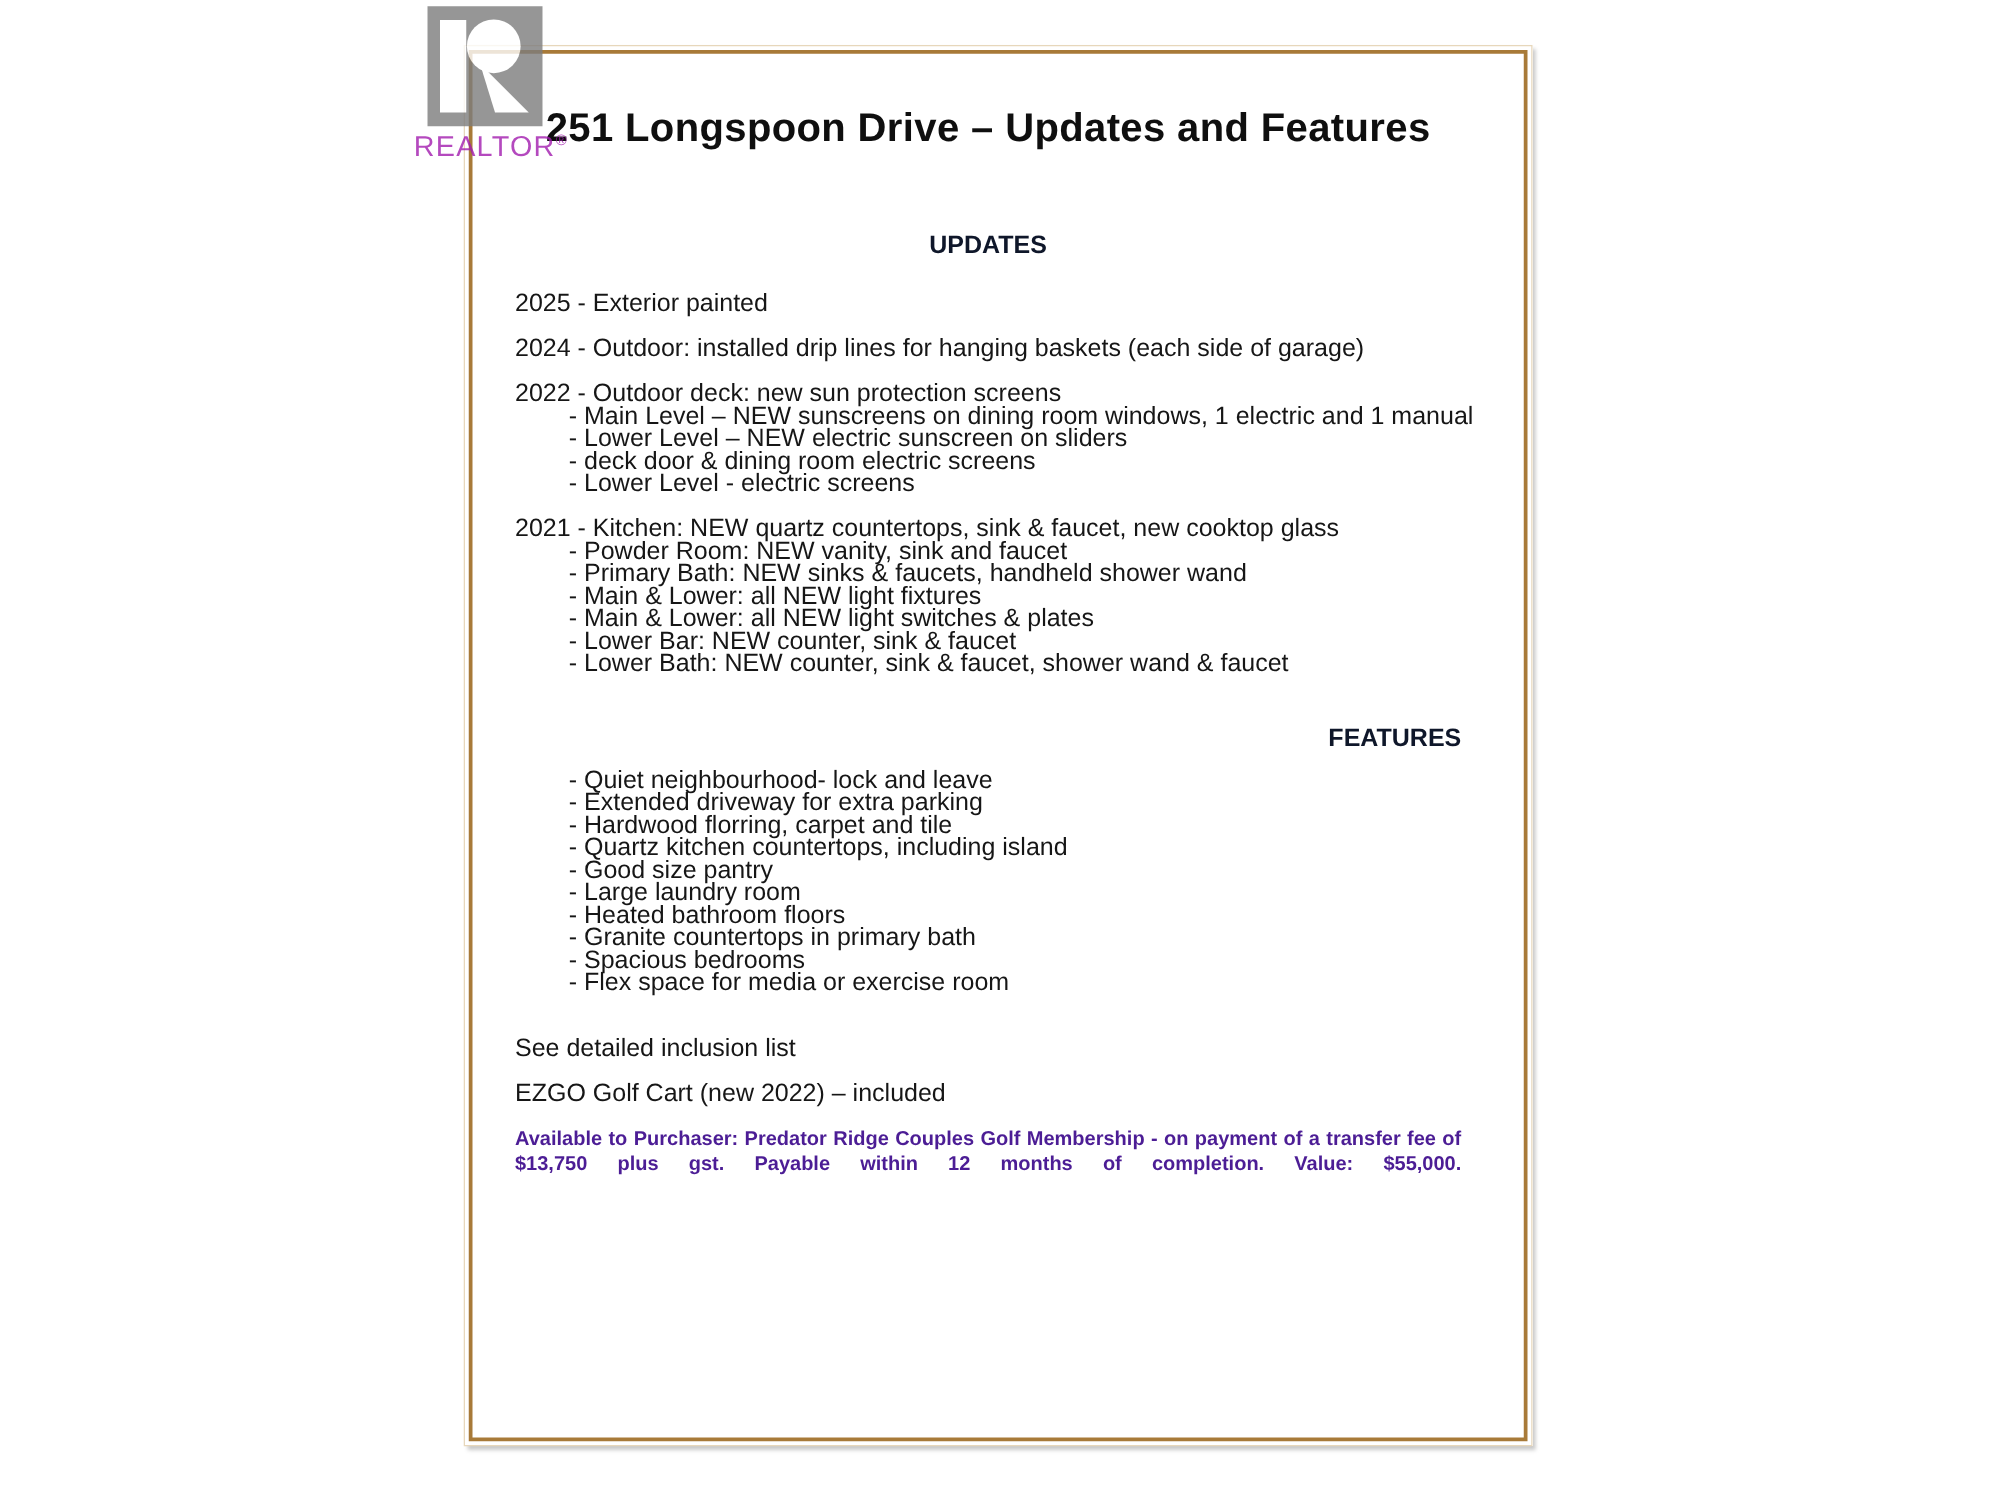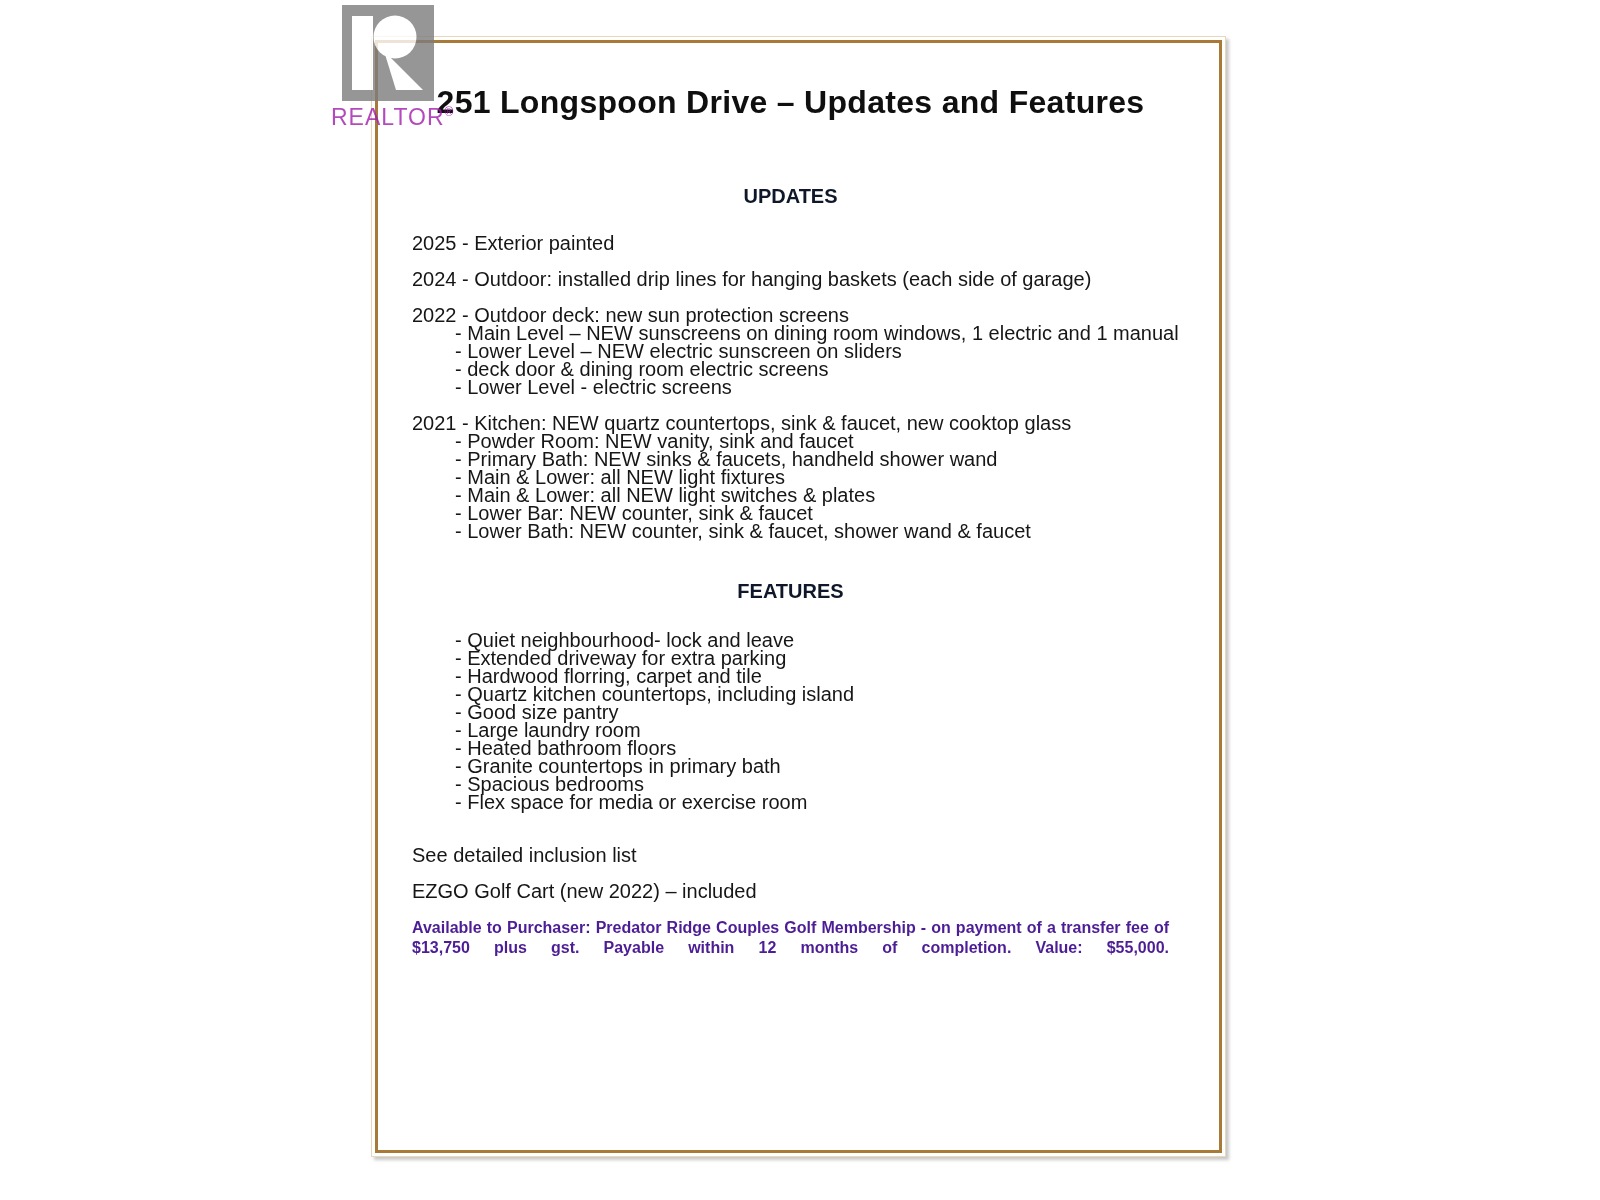--- a/index.html
+++ b/index.html
@@ -80,21 +80,21 @@
     color: #0f0f0f;
   }
   .section-heading {
     font-size: 20px;
     font-weight: bold;
     text-align: center;
     color: #0f172a;
     margin: 0;
   }
   .updates-heading { margin-top: 64px; margin-bottom: 26px; }
-  .features-heading { margin-top: 40px; margin-bottom: 28px; }
+  .features-heading { margin-top: 40px; margin-bottom: 12px; text-align: right; }
   .line {
     font-size: 20px;
     line-height: 18px;
     white-space: nowrap;
   }
   .entry { margin-top: 18px; }
   .entry:first-child { margin-top: 0; }
   .sub-line { padding-left: 43px; }
   .note-line {
     font-size: 20px;

